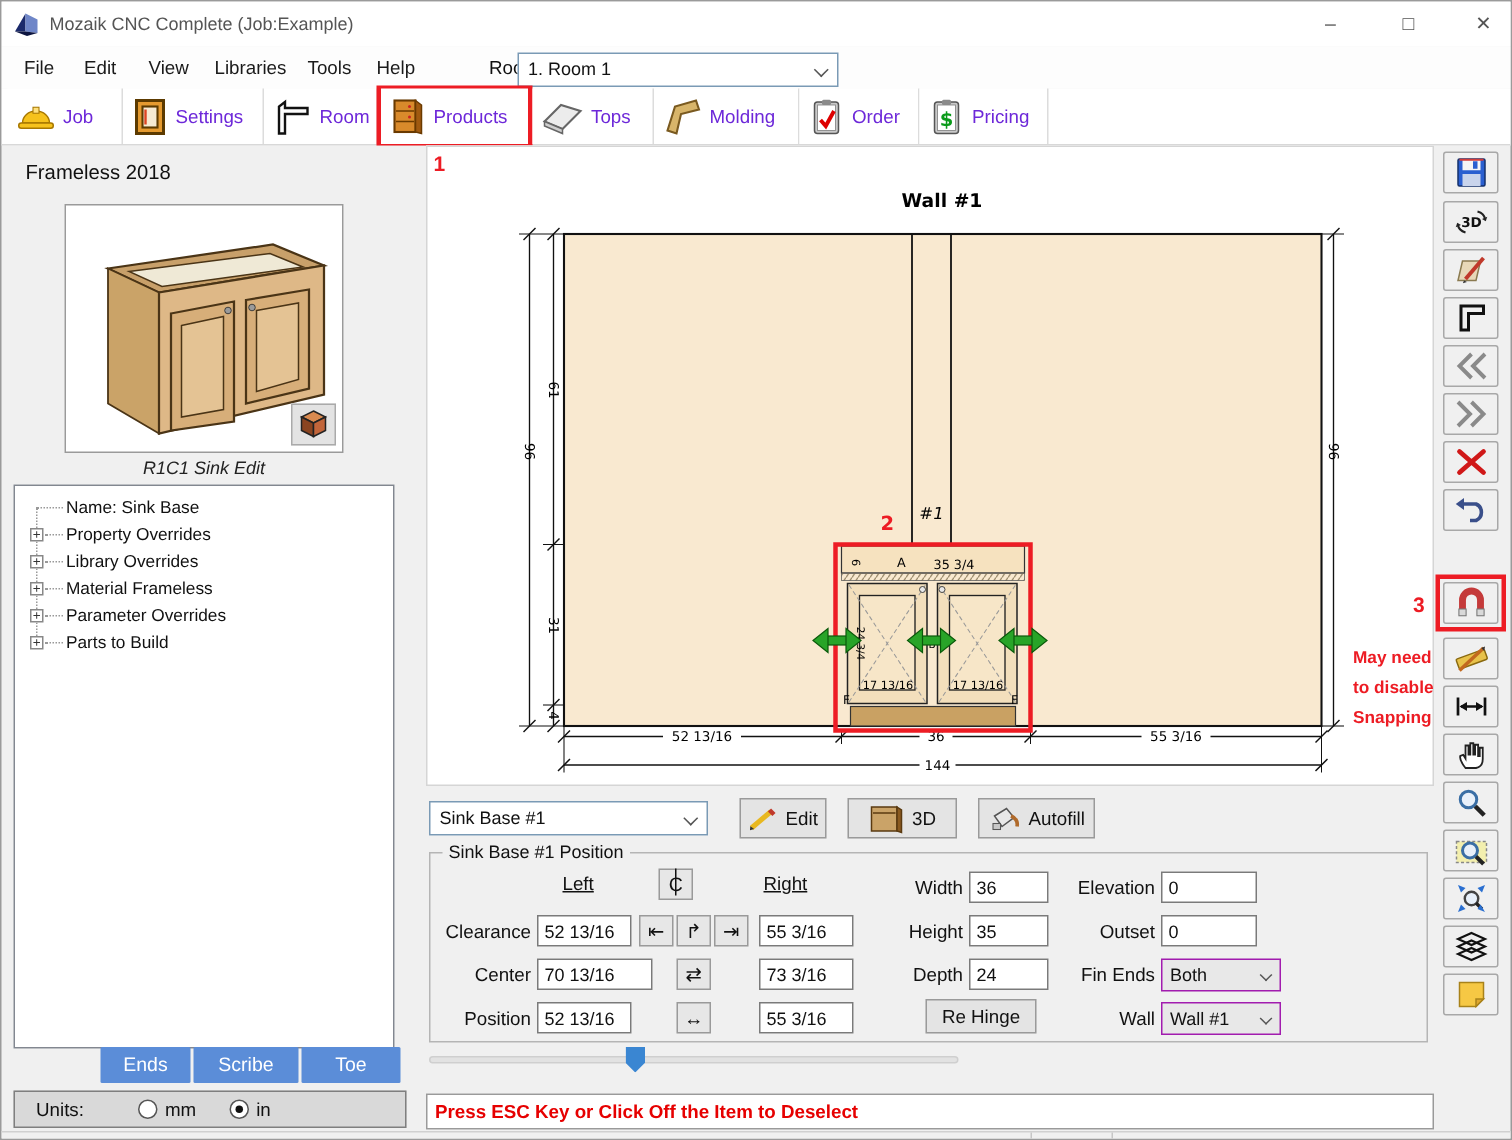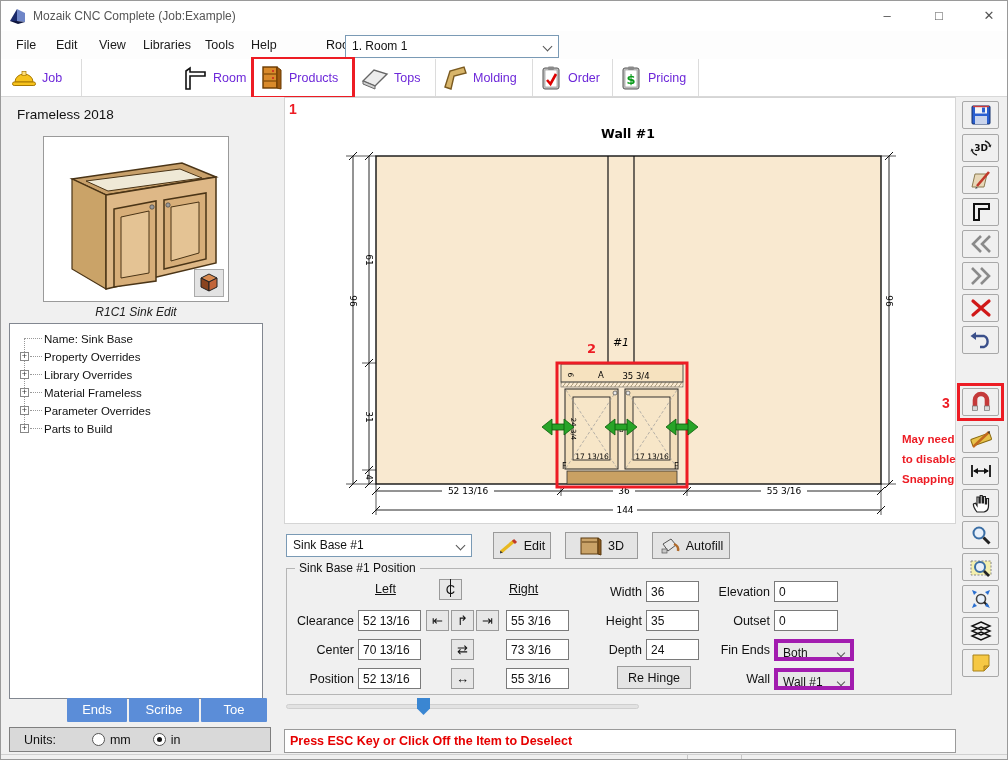--- a/index.html
+++ b/index.html
@@ -45,21 +45,21 @@
   #ann3{left:941px;top:394px;}
   #snap-note{left:901px;top:428px;width:62px;color:#ed1c24;font-weight:bold;font-size:11.5px;line-height:20px;}
   
   .gbtn{background:#e4e4e4;border:1px solid #9a9a9a;display:flex;align-items:center;justify-content:center;gap:5px;font-size:12.5px;color:#111;}
   #posgroup{left:285px;top:567px;width:666px;height:127px;border:1px solid #b5b5b5;}
   #posgroup legend,.legend{position:absolute;left:8px;top:-8px;background:#f0f0f0;padding:0 4px;font-size:12px;color:#111;}
   .flabel{position:absolute;font-size:12.5px;color:#111;text-align:right;}
   .field{position:absolute;background:#fff;border:1px solid #7a7a7a;height:21px;font-size:12px;color:#111;padding:3px 0 0 4px;}
   .sqbtn{position:absolute;width:23px;height:21px;background:#e7e7e7;border:1px solid #9a9a9a;text-align:center;font-size:13px;line-height:19px;color:#111;}
   .hdr{position:absolute;font-size:12.5px;color:#111;text-decoration:underline;}
-  .gray-select{position:absolute;background:#e8e8e8;border:4px solid #a21caf;height:22px;font-size:12px;color:#111;padding:3px 0 0 5px;}
+  .gray-select{position:absolute;background:#e8e8e8;border:1px solid #a21caf;height:22px;font-size:12px;color:#111;padding:3px 0 0 5px;}
   .gray-select .chev{position:absolute;right:6px;top:7px;width:6px;height:6px;border-right:1.4px solid #555;border-bottom:1.4px solid #555;transform:rotate(45deg);}
   #slider-track{left:285px;top:703px;width:353px;height:5px;background:#e2e2e2;border:1px solid #cfcfcf;border-radius:3px;}
   #slider-thumb{left:416px;top:697px;width:13px;height:17px;background:#3a86d2;clip-path:polygon(0 0,100% 0,100% 62%,50% 100%,0 62%);}
   #statusmsg{left:283px;top:728px;width:672px;height:24px;background:#fff;border:1px solid #9a9a9a;color:#e60000;font-weight:bold;font-size:12.5px;line-height:22px;padding-left:5px;}
   #bottomstrip{left:0;top:753px;width:1008px;height:7px;background:#f0f0f0;border-top:1px solid #d0d0d0;}
   .strip-div{position:absolute;top:0;width:1px;height:7px;background:#c6c6c6;}
   svg text{font-family:"DejaVu Sans",sans-serif;}
 </style>
 </head>
 <body>
@@ -93,20 +93,28 @@
 
   <div class="abs" id="toolbar"></div>
 
   <div class="abs tbtn" style="left:4px;width:77px">
     <svg width="26" height="22" viewBox="0 0 26 22">
       <path d="M4 15a9 8 0 0 1 18 0z" fill="#f6c21c" stroke="#a87800"></path>
       <rect x="1.5" y="15" width="23" height="3.5" rx="1.7" fill="#f6c21c" stroke="#a87800"></rect>
       <rect x="11" y="4.5" width="4" height="4" fill="#ffe07a" stroke="#a87800" stroke-width="0.7"></rect>
     </svg>
       <span>Job</span>
+  </div>
+  <div class="abs tbtn" style="left:81px;width:94px">
+    <svg width="24" height="26" viewBox="0 0 24 26">
+      <rect x="3" y="2" width="18" height="22" fill="#e59a2f" stroke="#5c3a00" stroke-width="2"></rect>
+      <rect x="7" y="6" width="10" height="14" fill="#f6ead2" stroke="#5c3a00" stroke-width="1.4"></rect>
+      <line x1="9" y1="8" x2="9" y2="18" stroke="#d42" stroke-width="1.6"></line>
+    </svg>
+      <span>Settings</span>
   </div>
   <div class="abs tbtn" style="left:175px;width:76px">
     <svg width="26" height="26" viewBox="0 0 26 26">
       <path d="M4 24 V6 l4 -3 v4 h15 v4 H8 v13 z" fill="#fcfcfc" stroke="#111" stroke-width="1.6"></path>
     </svg>
       <span>Room</span>
   </div>
   <div class="abs redbox" style="left:250px;top:56px;width:104px;height:40px"></div>
   <div class="abs tbtn" style="left:253px;width:98px;border-right:none">
     <svg width="24" height="26" viewBox="0 0 24 26">
@@ -462,21 +470,21 @@
     <span class="hdr" style="left:222px;top:13px">Right</span>
 
     <div class="flabel" style="left:0;top:45px;width:67px">Clearance</div>
     <div class="field" style="left:71px;top:41px;width:63px">52 13/16</div>
     <div class="sqbtn" style="left:139px;top:41px">⇤</div>
     <div class="sqbtn" style="left:164px;top:41px">↱</div>
     <div class="sqbtn" style="left:189px;top:41px">⇥</div>
     <div class="field" style="left:219px;top:41px;width:63px">55 3/16</div>
 
     <div class="flabel" style="left:0;top:74px;width:67px">Center</div>
-    <div class="field" style="left:71px;top:70px;width:63px">70 13/16</div>
+    <div class="field" style="left:71px;top:70px;width:77px">70 13/16</div>
     <div class="sqbtn" style="left:164px;top:70px">⇄</div>
     <div class="field" style="left:219px;top:70px;width:63px">73 3/16</div>
 
     <div class="flabel" style="left:0;top:103px;width:67px">Position</div>
     <div class="field" style="left:71px;top:99px;width:63px">52 13/16</div>
     <div class="sqbtn" style="left:164px;top:99px">↔</div>
     <div class="field" style="left:219px;top:99px;width:63px">55 3/16</div>
 
     <div class="flabel" style="left:305px;top:16px;width:50px">Width</div>
     <div class="field" style="left:359px;top:12px;width:53px">36</div>

